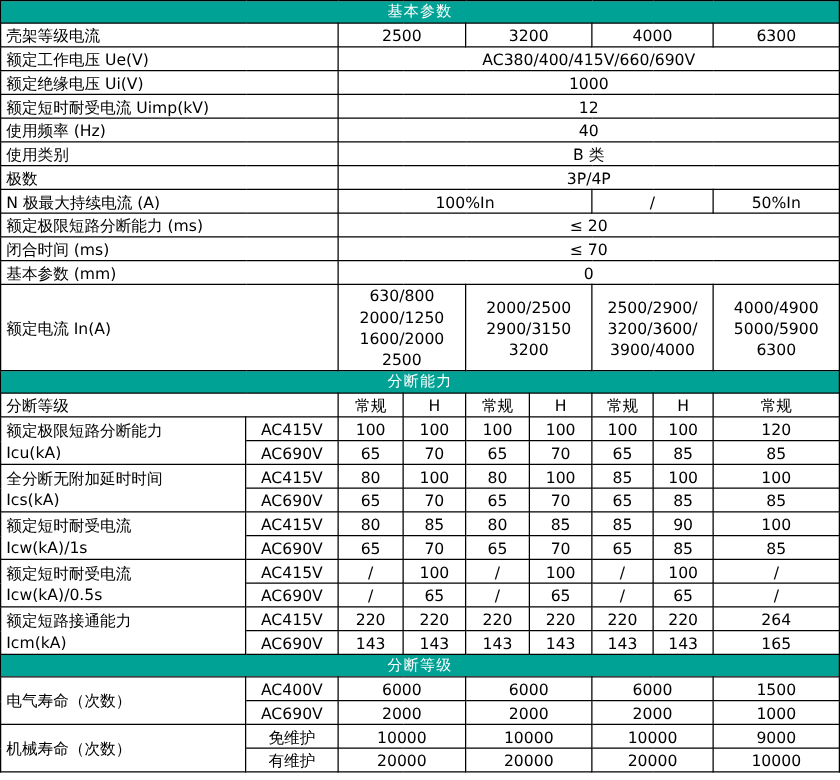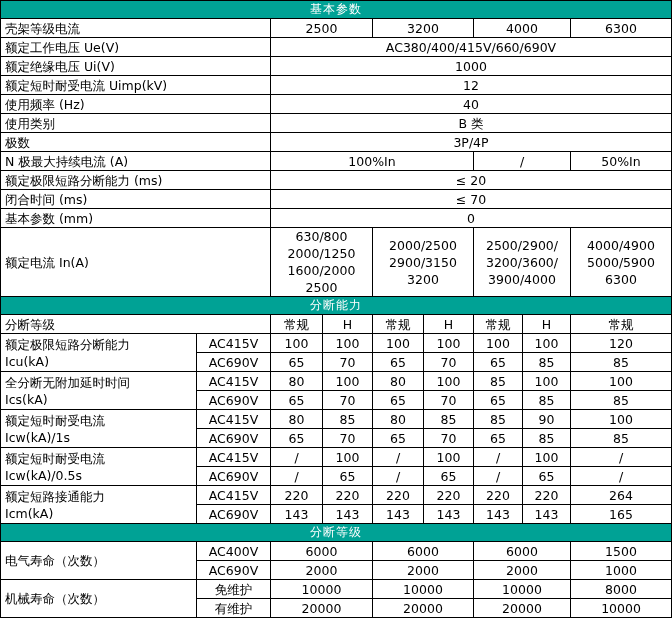--- a/index.html
+++ b/index.html
@@ -292,21 +292,21 @@
           <td colspan="2" class="val">2000</td>
           <td colspan="2" class="val">2000</td>
           <td colspan="1" class="val">1000</td>
         </tr>
         <tr>
           <td rowspan="2" class="label">机械寿命（次数）</td>
           <td class="sub">免维护</td>
           <td colspan="2" class="val">10000</td>
           <td colspan="2" class="val">10000</td>
           <td colspan="2" class="val">10000</td>
-          <td colspan="1" class="val">8000</td>
+          <td colspan="1" class="val">9000</td>
         </tr>
         <tr>
           <td class="sub">有维护</td>
           <td colspan="2" class="val">20000</td>
           <td colspan="2" class="val">20000</td>
           <td colspan="2" class="val">20000</td>
           <td colspan="1" class="val">10000</td>
         </tr>
       </tbody>
   </table>

